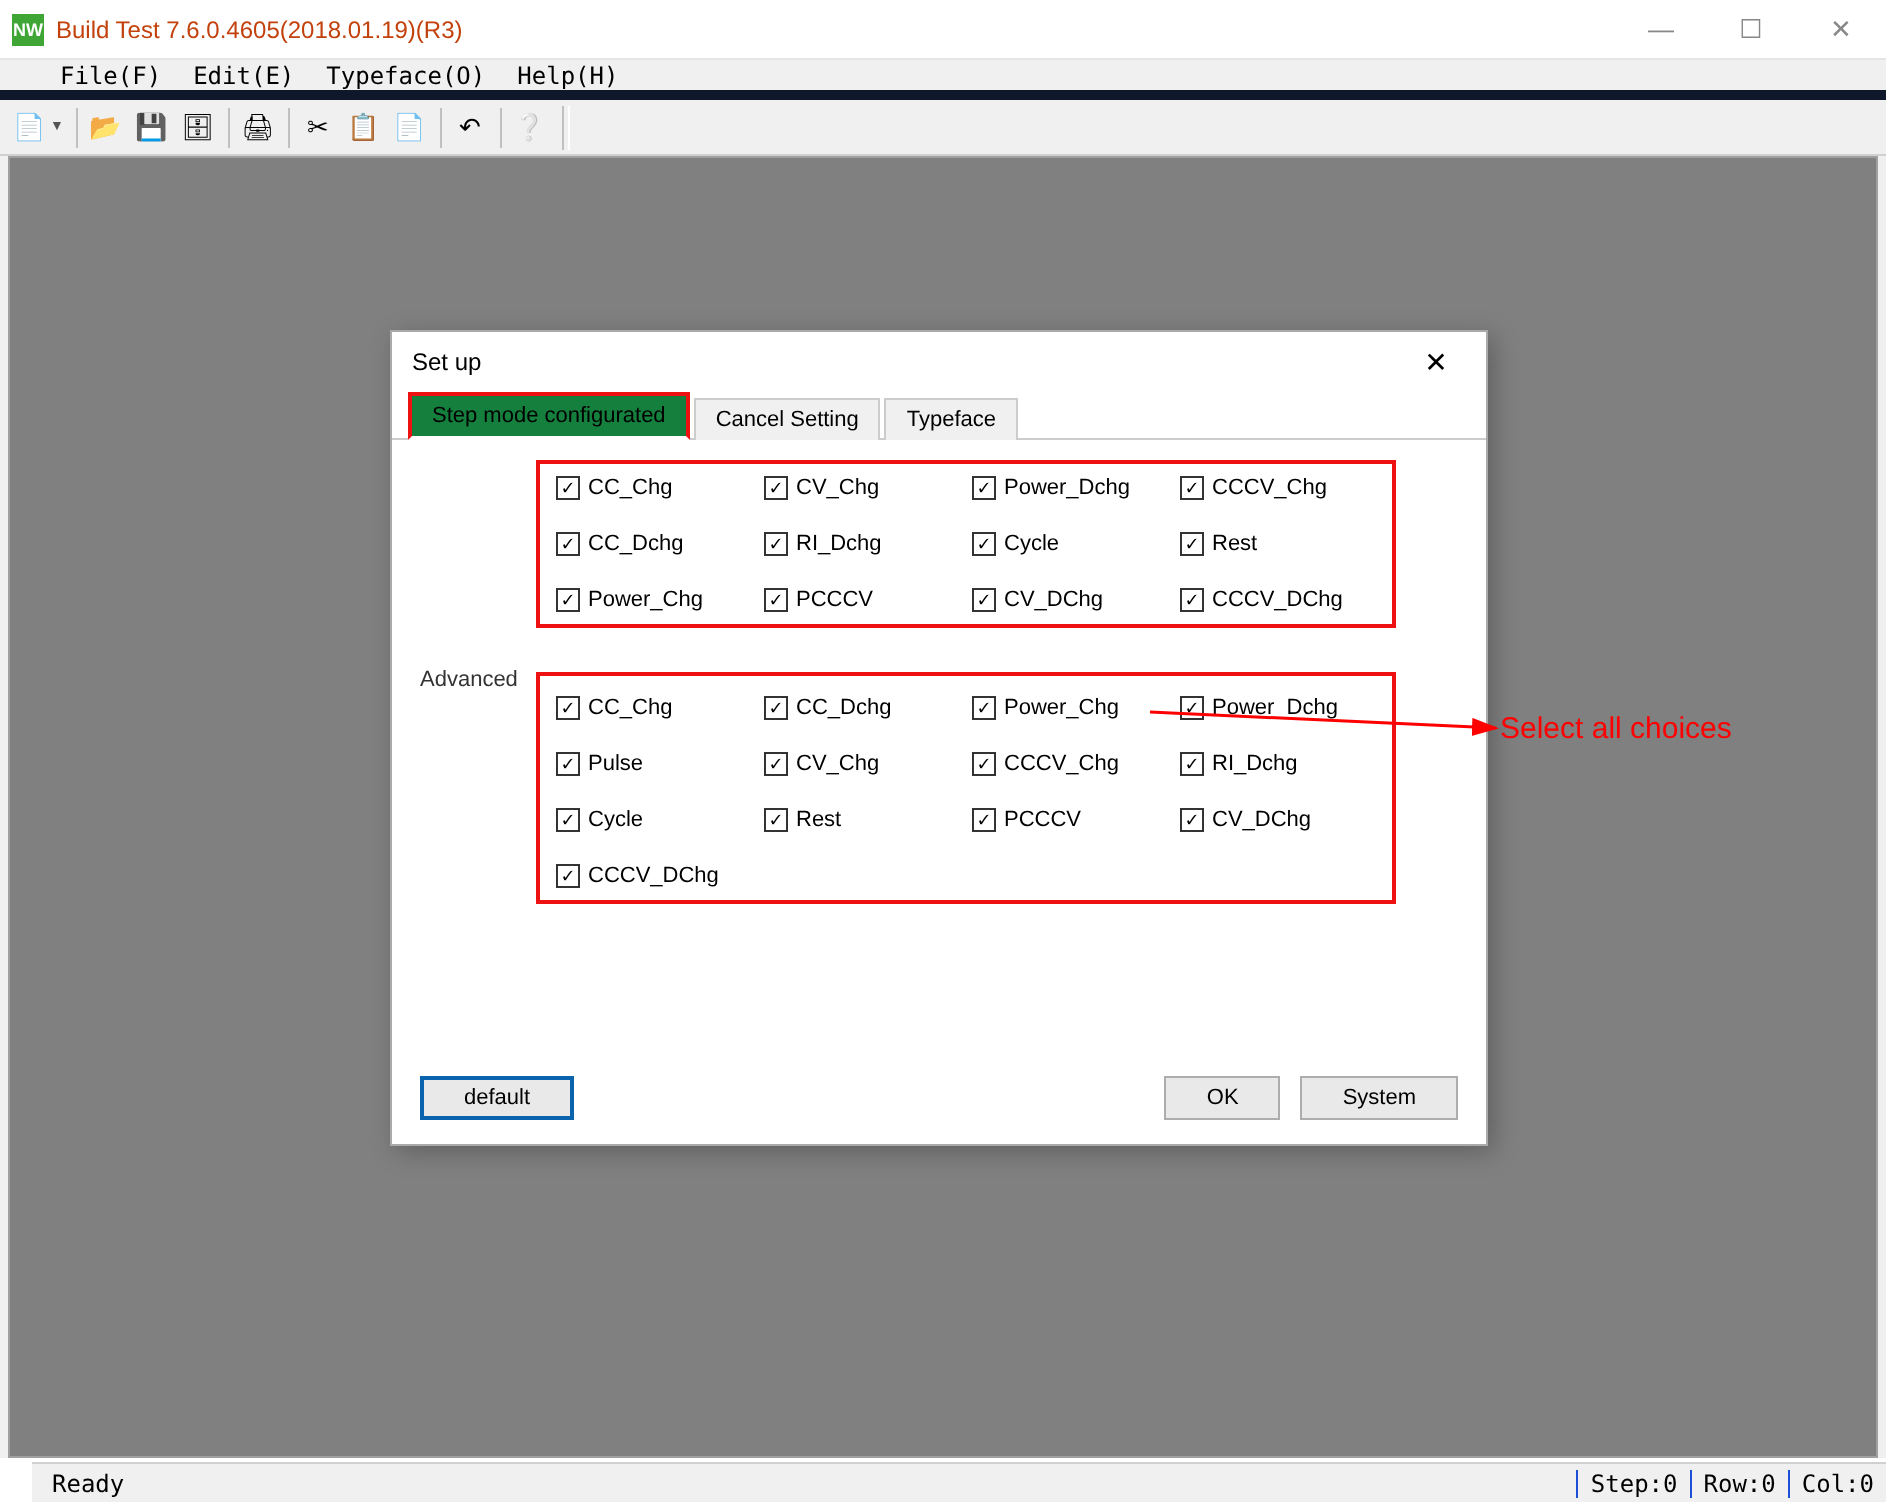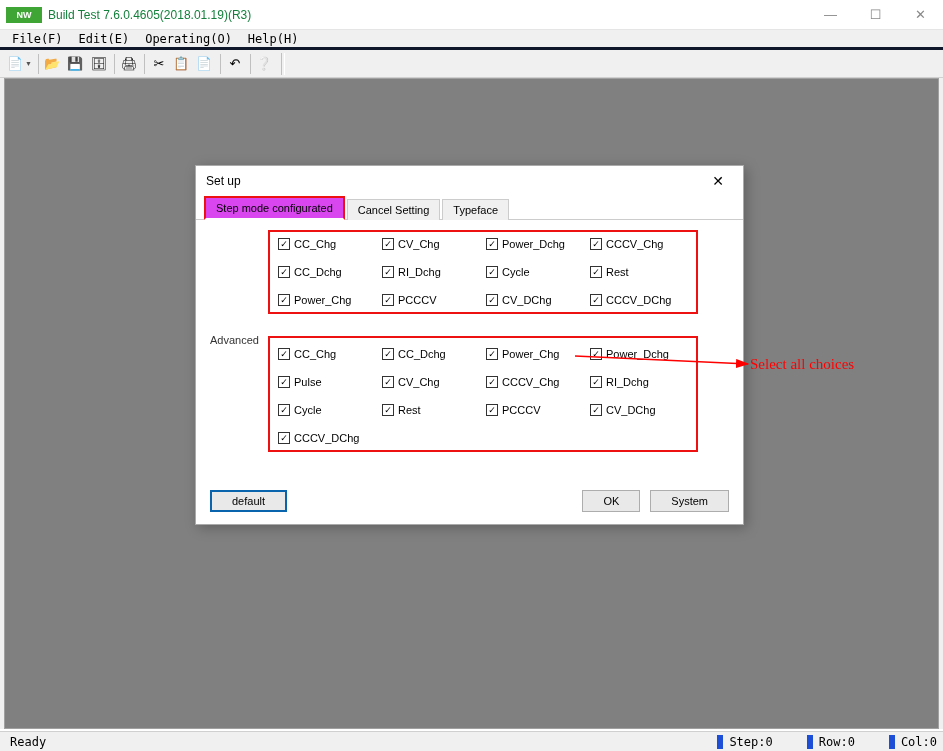--- a/index.html
+++ b/index.html
@@ -17,47 +17,47 @@
   
   .titlebar {
     height: 30px;
     background: #fff;
     border-bottom: 1px solid #e5e5e5;
     display: flex;
     align-items: center;
     padding-left: 6px;
   }
   .titlebar .app-icon {
-    width: 36px; height: 16px;
+    width: 16px; height: 16px;
     background: #3fa535;
     display: inline-flex;
     align-items: center; justify-content: center;
     color: #fff; font-size: 9px; font-weight: bold;
     margin-right: 6px;
   }
-  .titlebar .title-text { color: #15803d; font-size: 12px; }
+  .titlebar .title-text { color: #c2410c; font-size: 12px; }
   .titlebar .win-controls {
     margin-left: auto;
     display: flex;
   }
   .titlebar .win-btn {
     width: 45px; height: 30px;
     display: flex; align-items: center; justify-content: center;
     color: #888; font-size: 13px;
   }
   
   .menubar {
     height: 20px;
     background: #f0f0f0;
     display: flex;
     align-items: center;
-    padding-left: 4px;
+    padding-left: 22px;
     font-family: "SimSun", monospace;
     font-size: 12px;
-    border-bottom: 3px solid #0f172a;
+    border-bottom: 5px solid #0f172a;
   }
   .menubar .menu-item {
     padding: 2px 8px;
     cursor: default;
   }
   
   .toolbar {
     height: 28px;
     background: #f0f0f0;
     display: flex;
@@ -93,47 +93,46 @@
   
   .client-area {
     background: #808080;
     position: absolute;
     top: 78px; left: 4px; right: 4px; bottom: 22px;
     border: 1px solid #a0a0a0;
   }
   
   .statusbar {
     position: absolute;
-    left: 0; right: 0; bottom: 0;
+    left: 16px; right: 0; bottom: 0;
     height: 20px;
     background: #f0f0f0;
     border-top: 1px solid #d0d0d0;
     display: flex;
     align-items: center;
     font-family: "SimSun", monospace;
     font-size: 12px;
     padding-left: 4px;
   }
   .statusbar .status-seg {
     padding: 0 6px;
   }
   .statusbar .status-right {
     margin-left: auto;
     display: flex;
   }
   .statusbar .status-right .status-seg {
-    border-left: 6px solid #1d4ed8;
+    border-left: 1px solid #1d4ed8;
     padding: 0 6px;
-    margin-left: 28px;
   }
   
   .dialog {
     position: absolute;
     left: 195px; top: 165px;
-    width: 549px; height: 360px;
+    width: 549px; height: 408px;
     background: #fff;
     border: 1px solid #aaa;
     box-shadow: 3px 3px 12px rgba(0,0,0,0.25);
   }
   .dialog .dlg-title {
     height: 30px;
     display: flex;
     align-items: center;
     padding: 0 10px;
     font-size: 12px;
@@ -156,21 +155,21 @@
     background: #f0f0f0;
     border: 1px solid #ccc;
     border-bottom: none;
     margin-right: 2px;
     position: relative;
     top: 1px;
     font-size: 11px;
     cursor: default;
   }
   .dialog .tab.active {
-    background: #d946ef;
+    background: #15803d;
     border: 2px solid #e11;
     border-bottom: 2px solid #fff;
   }
   .dialog .body {
     padding: 10px 14px;
     position: relative;
   }
   .section-label {
     font-size: 11px;
     color: #333;
@@ -226,21 +225,21 @@
   .dlg-buttons .btn.primary {
     border: 2px solid #0a64ad;
   }
   .dlg-buttons .spacer { flex: 1; }
   
   .anno-text {
     position: absolute;
     left: 750px; top: 356px;
     color: #f00;
     font-size: 15px;
-    font-family: Liberation Serif, serif;
+    font-family: Liberation Sans, sans-serif;
     white-space: nowrap;
   }
   .anno-arrow {
     position: absolute;
     left: 570px; top: 350px;
     width: 185px; height: 40px;
     pointer-events: none;
   }
   .left-strip {
     position: absolute;
@@ -264,21 +263,21 @@
   <div class="win-controls">
     <div class="win-btn">—</div>
     <div class="win-btn">☐</div>
     <div class="win-btn">✕</div>
   </div>
 </div>
 
 <div class="menubar">
   <div class="menu-item">File(F)</div>
   <div class="menu-item">Edit(E)</div>
-  <div class="menu-item">Operating(O)</div>
+  <div class="menu-item">Typeface(O)</div>
   <div class="menu-item">Help(H)</div>
 </div>
 
 <div class="toolbar">
   <div class="tool-btn">📄</div>
   <span class="drop-arrow">▼</span>
   <div class="sep"></div>
   <div class="tool-btn">📂</div>
   <div class="tool-btn">💾</div>
   <div class="tool-btn">🗄</div>

